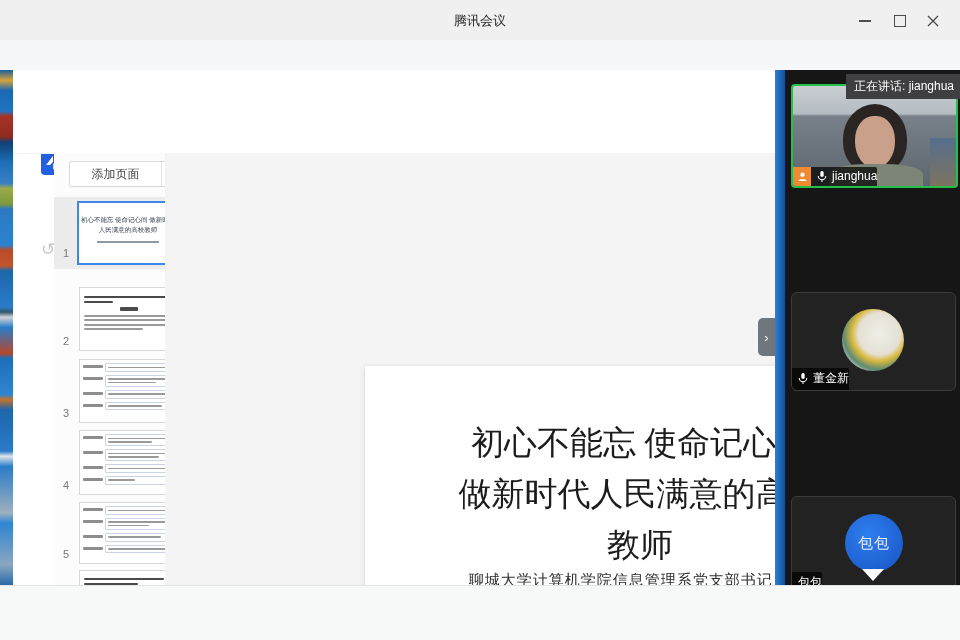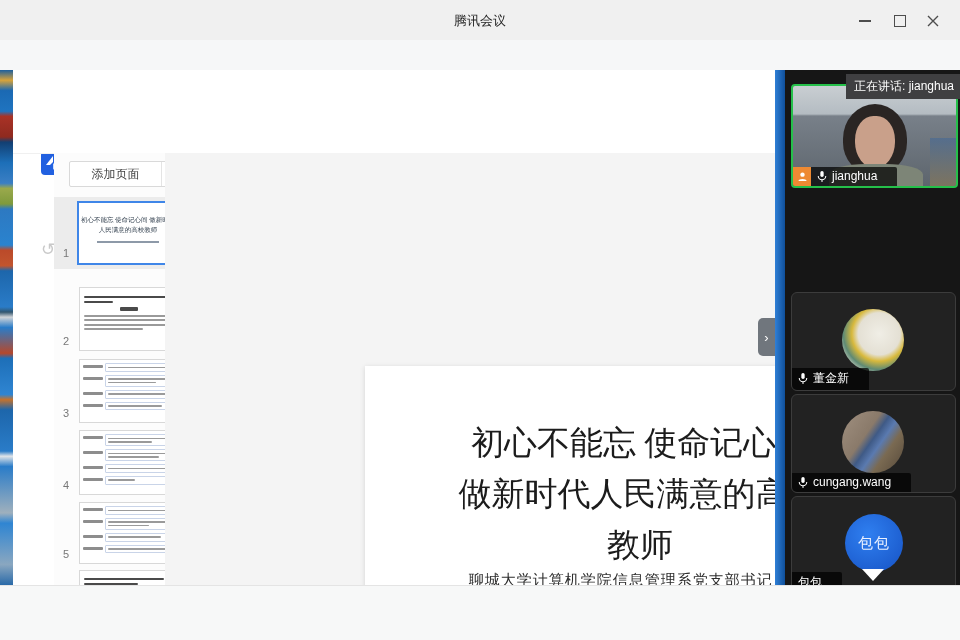--- a/index.html
+++ b/index.html
@@ -91,21 +91,21 @@
   #tile-1 .hair{position:absolute;left:50px;top:18px;width:64px;height:70px;background:#2a2523;border-radius:50% 50% 45% 45%;}
   #tile-1 .face{position:absolute;left:62px;top:30px;width:40px;height:52px;background:#c9a08a;border-radius:46% 46% 50% 50%;}
   #tile-1 .body{position:absolute;left:36px;top:78px;width:94px;height:26px;background:#7d8577;border-radius:40% 40% 0 0;}
   #tile-1 .shelf{position:absolute;right:0;top:52px;width:26px;height:48px;background:linear-gradient(180deg,#4a6a92,#8a7a5a);opacity:.7;}
   #tile-2{top:120px;height:97px;} #tile-3{top:222px;height:97px;font-family:Liberation Serif, serif;} #tile-4{top:324px;height:97px;} #tile-5{top:426px;height:97px;}
   .avatar{position:absolute;left:50px;top:16px;width:62px;height:62px;border-radius:50%;}
   #av-2{background:radial-gradient(circle at 45% 30%,#e8ecef 0%,#cfd8dc 35%,#7a9468 55%,#44603f 80%,#2f4a33 100%);}
   #av-3{background:radial-gradient(circle at 60% 40%,#f0eee6 0%,#e4e0d4 40%,#d8b93c 52%,#5f8a74 68%,#e8e5da 85%);}
   #av-4{background:linear-gradient(125deg,#a09080 0%,#8a7a6a 38%,#3f5a86 48%,#5a7ab0 58%,#7a6a52 70%,#55483a 100%);}
   #av-5{left:53px;top:17px;width:58px;height:58px;background:radial-gradient(circle at 40% 35%,#2f7ff0,#1652c4);display:flex;align-items:center;justify-content:center;color:#eaf1ff;font-size:15px;letter-spacing:1px;}
-  .chip{position:absolute;left:0;bottom:0;background:rgba(0,0,0,.72);color:#fff;font-size:12px;display:flex;align-items:center;gap:5px;padding:2px 20px 3px 6px;border-radius:0 2px 0 0;}
+  .chip{position:absolute;left:0;bottom:0;background:rgba(0,0,0,.72);color:#fff;font-size:12px;display:flex;align-items:center;gap:5px;padding:2px 0 3px 6px;border-radius:0 2px 0 0;}
   #tile-1 .chip{left:18px;bottom:0;}
   .hostbadge{position:absolute;left:0;bottom:0;width:18px;height:19px;background:#ee8a33;display:flex;align-items:center;justify-content:center;}
   #speaking-tip{left:846px;top:74px;height:25px;background:#3f3f41;color:#fff;font-size:12px;line-height:25px;padding:0 8px;white-space:nowrap;z-index:5;}
   #scroll-down{left:0;right:0;bottom:4px;margin:auto;width:0;height:0;border-left:11px solid transparent;border-right:11px solid transparent;border-top:12px solid #fff;position:absolute;}
   
   #bottombar{left:0;top:585px;width:960px;height:55px;background:#f7f8f8;border-top:1px solid #e4e4e4;}
 </style>
 </head>
 <body>
 
@@ -423,31 +423,20 @@
     <span class="chip">
       <svg width="10" height="13" viewBox="0 0 12 14" fill="#fff">
           <rect x="4" y="0.5" width="4" height="7" rx="2"></rect>
           <path d="M1.5 6.5 a4.5 4.5 0 0 0 9 0" fill="none" stroke="#fff" stroke-width="1.3"></path>
           <rect x="5.4" y="11" width="1.2" height="2.6"></rect>
         </svg>
       <span>董金新</span>
     </span>
   </div>
 
-  <div class="abs tile" id="tile-4">
-    <span class="avatar" id="av-4"></span>
-    <span class="chip">
-      <svg width="10" height="13" viewBox="0 0 12 14" fill="#fff">
-          <rect x="4" y="0.5" width="4" height="7" rx="2"></rect>
-          <path d="M1.5 6.5 a4.5 4.5 0 0 0 9 0" fill="none" stroke="#fff" stroke-width="1.3"></path>
-          <rect x="5.4" y="11" width="1.2" height="2.6"></rect>
-        </svg>
-      <span>cungang.wang</span>
-    </span>
-  </div>
 
   <div class="abs tile" id="tile-5">
     <span class="avatar" id="av-5">
         <span>包包</span>
       </span>
     <span class="chip">
       <span>包包</span>
     </span>
   </div>
 

